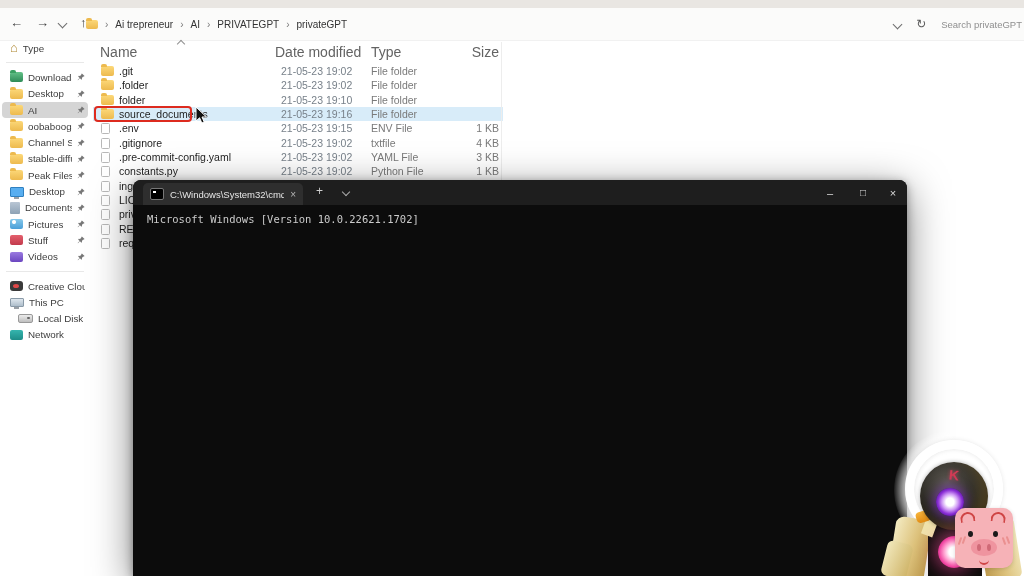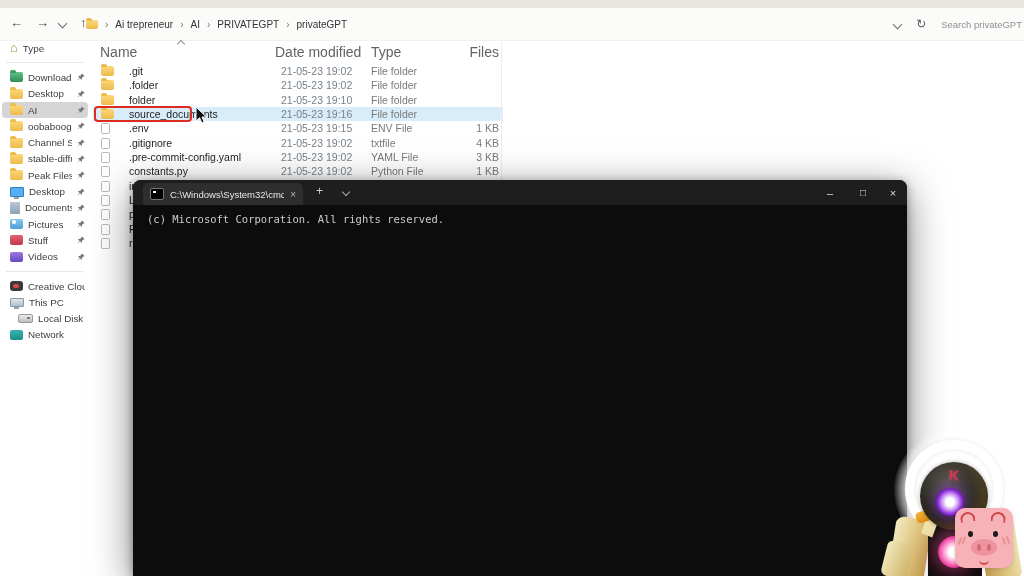--- a/index.html
+++ b/index.html
@@ -53,21 +53,21 @@
   
   .filelist{position:absolute;left:93px;top:40px;width:410px;}
   .fl-head{position:relative;height:22px;font-size:14px;color:#636363;text-decoration:underline;}
   .fl-head span{position:absolute;top:4px;}
   .h0{left:7px}.h1{left:182px}.h2{left:278px}.h3{left:330px;width:76px;text-align:right}
   .sortcaret{position:absolute;left:85px;top:1px;width:5px;height:5px;border-left:1.2px solid #909090;border-top:1.2px solid #909090;transform:rotate(45deg);}
   .fl-rows{position:absolute;left:0;top:24px;width:410px;}
   .frow{position:relative;height:14.35px;font-size:10.5px;}
   .frow.sel{background:#d8ecf9;}
   .f-ic{position:absolute;left:8px;top:2px;}
-  .f-name{position:absolute;left:26px;top:1px;color:#1f1f1f;white-space:nowrap;margin-left:10px;}
+  .f-name{position:absolute;left:26px;top:1px;color:#1f1f1f;white-space:nowrap;}
   .f-date{position:absolute;left:182px;top:1px;color:#78818a;margin-left:6px;}
   .f-type{position:absolute;left:278px;top:1px;color:#7a7a7a;}
   .f-size{position:absolute;left:330px;top:1px;width:76px;text-align:right;color:#7a7a7a;}
   .redbox{position:absolute;left:1px;top:-1px;width:98px;height:16px;border:2px solid #dd2b1f;border-radius:4px;box-sizing:border-box;z-index:5;}
   .vline{position:absolute;left:501px;top:42px;width:1px;height:534px;background:#ededed;}
 
   
   .cursor-arrow{position:absolute;left:195px;top:106px;z-index:40;}
 
   
@@ -295,21 +295,21 @@
           <span class="lbl">Network</span>
         </div>
       </div>
 
     <div class="filelist">
       <div class="fl-head" id="flhead">
         <i class="sortcaret"></i>
       <span class="h0">Name</span>
           <span class="h1">Date modified</span>
           <span class="h2">Type</span>
-          <span class="h3">Files</span>
+          <span class="h3">Size</span>
         </div>
       <div class="fl-rows" id="flrows">
           <div class="frow">
             <span class="f-ic ic ic-folder"></span>
             <span class="f-name">.git</span>
             <span class="f-date">21-05-23 19:02</span>
             <span class="f-type">File folder</span>
             <span class="f-size"></span>
           </div>
           <div class="frow">
@@ -409,21 +409,21 @@
         <span class="tab-title">C:\Windows\System32\cmd.e</span>
         <span class="tab-close">×</span>
       </div>
       <span class="newtab">+</span>
       <span class="tabchev"></span>
       <span class="cap cap-min">–</span>
       <span class="cap cap-max">□</span>
       <span class="cap cap-close">×</span>
     </div>
     <div class="term-body" id="termbody">
-        <div class="tline">(c) Microsoft Corporation. All rights reserved.</div>
+        <div class="tline">Microsoft Windows [Version 10.0.22621.1702]</div>
         <div class="tline">&nbsp;</div>
       </div>
   </div>
 
   <div class="avatar">
     <div class="av-glow"></div>
     <div class="av-ring"></div>
     <div class="jk jk-l"></div>
     <div class="jk jk-r"></div>
     <div class="jk-low"></div>

